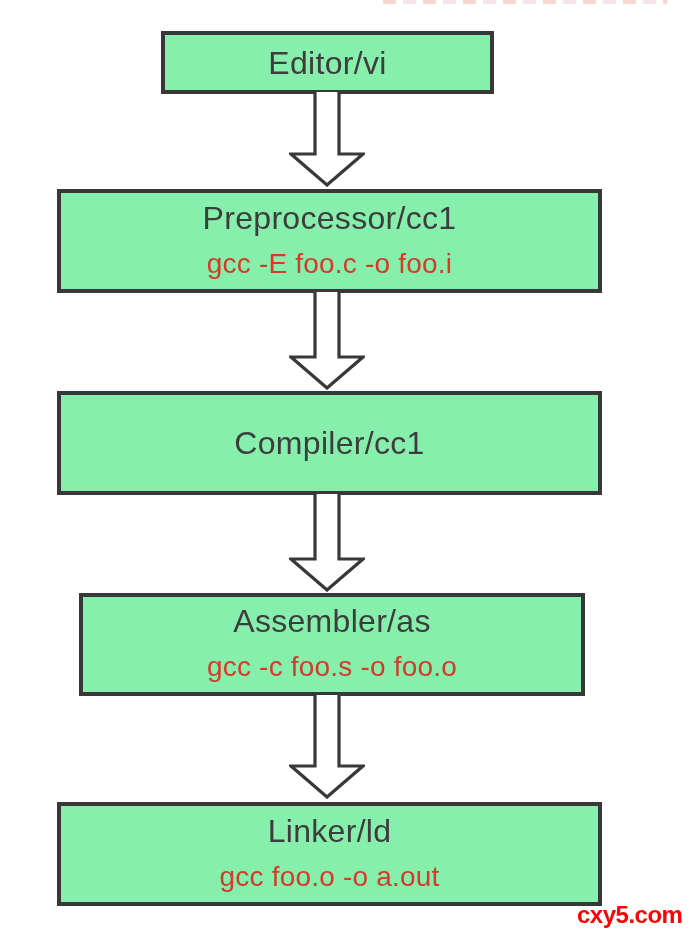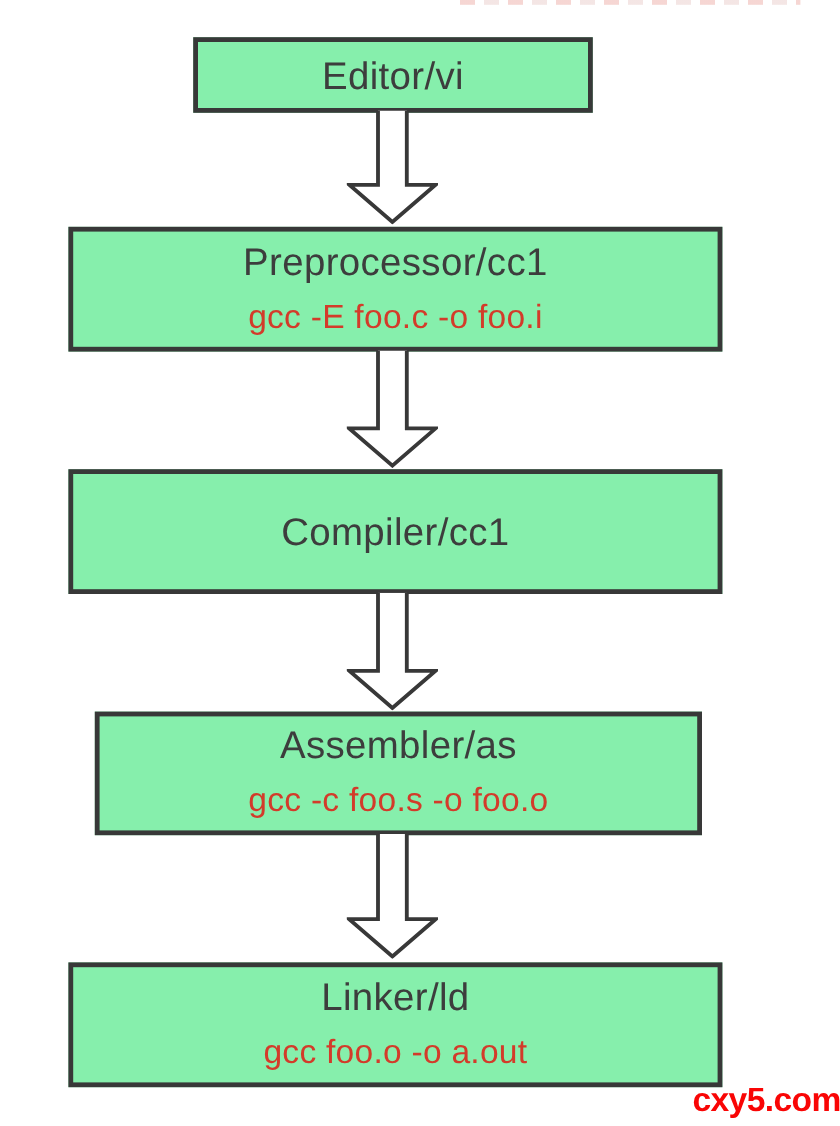--- a/index.html
+++ b/index.html
@@ -33,21 +33,21 @@
   .a4{top:695px;}
   .arrow path{
     fill:#ffffff;
     stroke:var(--arrow_stroke,#383838);
     stroke-width:3.2;
     stroke-linejoin:miter;
   }
   .watermark{
     position:absolute;left:577px;top:901px;
     color:var(--watermark_red,#f90505);
-    font-size:28px;font-weight:bold;letter-spacing:-0.5px;white-space:nowrap;
+    font-size:24px;font-weight:bold;letter-spacing:-0.5px;white-space:nowrap;
   }
   .top-remnant{
     position:absolute;left:383px;top:0;width:284px;height:4px;
     background:repeating-linear-gradient(90deg,
       rgba(225,120,110,0.55) 0 13px, rgba(255,255,255,0) 13px 20px,
       rgba(205,140,135,0.40) 20px 33px, rgba(255,255,255,0) 33px 40px);
     opacity:0.55;
   }
 </style>
 </head>

